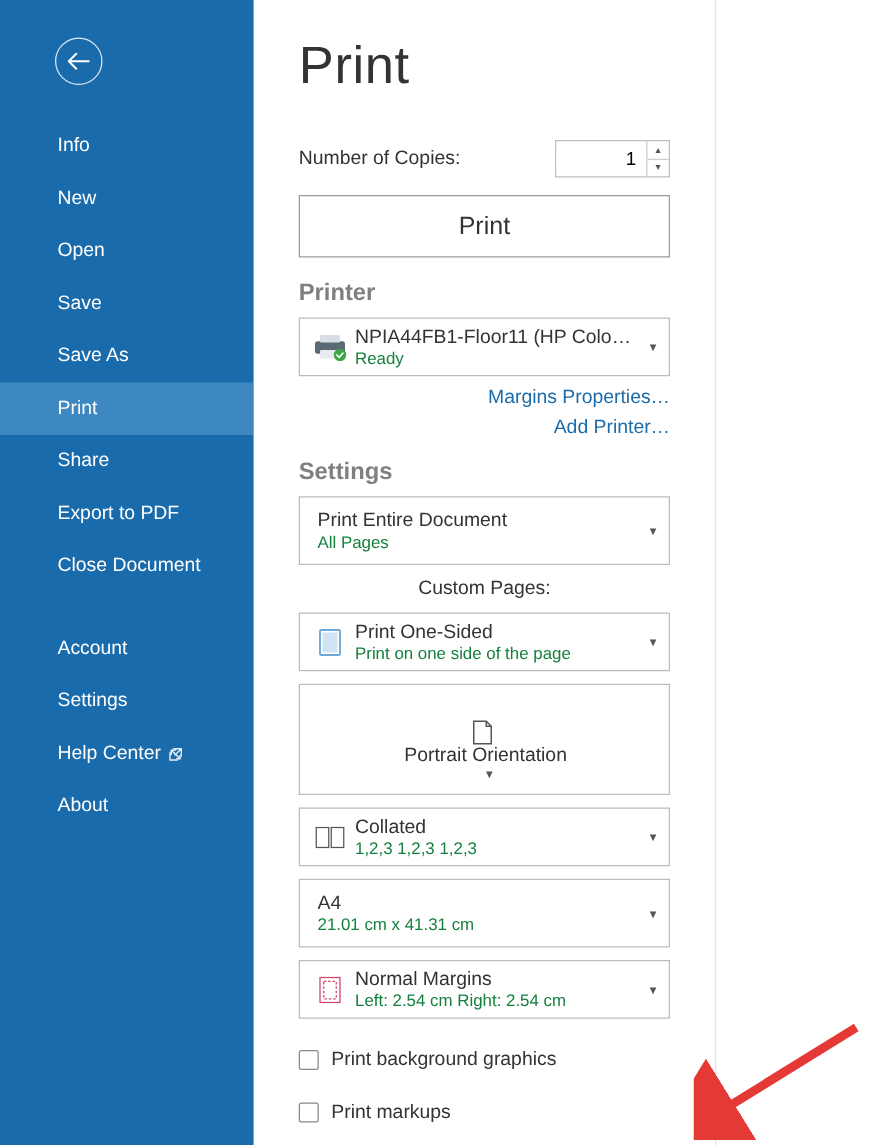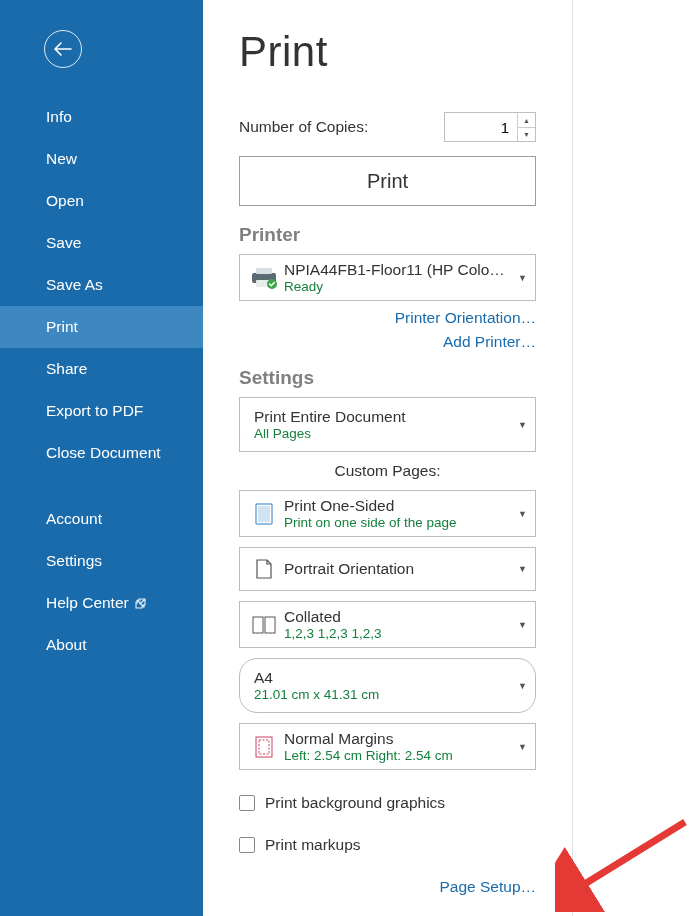--- a/index.html
+++ b/index.html
@@ -208,21 +208,21 @@
       </svg>
     </div>
     <div class="dd-body">
       <div class="dd-title">NPIA44FB1-Floor11 (HP Colo…</div>
       <div class="dd-sub">Ready</div>
     </div>
     <div class="dd-arrow">▼</div>
   </div>
 
   <div class="links-row">
-    <span class="link">Printer Orientation…</span>
+    <span class="link">Margins Properties…</span>
   </div>
   <div class="links-row" style="margin-bottom:16px;">
     <span class="link">Add Printer…</span>
   </div>
 
   <div class="section-h">Settings</div>
 
   <div class="dropdown" style="padding:10px 8px 10px 14px;">
     <div class="dd-body">
       <div class="dd-title">Print Entire Document</div>
@@ -242,21 +242,21 @@
           <rect x="3" y="3" width="12" height="16" fill="#cfe3f3"></rect>
         </svg>
     </div>
     <div class="dd-body">
       <div class="dd-title">Print One-Sided</div>
       <div class="dd-sub">Print on one side of the page</div>
     </div>
     <div class="dd-arrow">▼</div>
   </div>
 
-  <div class="dropdown" style="padding:11px 8px 11px 10px;">
+  <div class="dropdown" style="padding:28px 8px 11px 10px;flex-direction:column;">
     <div class="dd-icon">
       <svg width="16" height="20" viewBox="0 0 16 20">
           <path d="M1 1h10l4 4v14H1z" fill="none" stroke="#555" stroke-width="1.2"></path>
           <path d="M11 1v4h4" fill="none" stroke="#555" stroke-width="1.2"></path>
         </svg>
     </div>
     <div class="dd-body">
       <div class="dd-title">Portrait Orientation</div>
     </div>
     <div class="dd-arrow">▼</div>
@@ -269,21 +269,21 @@
           <rect x="13" y="1" width="10" height="16" fill="none" stroke="#555"></rect>
         </svg>
     </div>
     <div class="dd-body">
       <div class="dd-title">Collated</div>
       <div class="dd-sub">1,2,3  1,2,3  1,2,3</div>
     </div>
     <div class="dd-arrow">▼</div>
   </div>
 
-  <div class="dropdown" style="padding:10px 8px 10px 14px;border-radius:18px;">
+  <div class="dropdown" style="padding:10px 8px 10px 14px;">
     <div class="dd-body">
       <div class="dd-title">A4</div>
       <div class="dd-sub">21.01 cm x 41.31 cm</div>
     </div>
     <div class="dd-arrow">▼</div>
   </div>
 
   <div class="dropdown">
     <div class="dd-icon">
       <svg width="18" height="22" viewBox="0 0 18 22">

